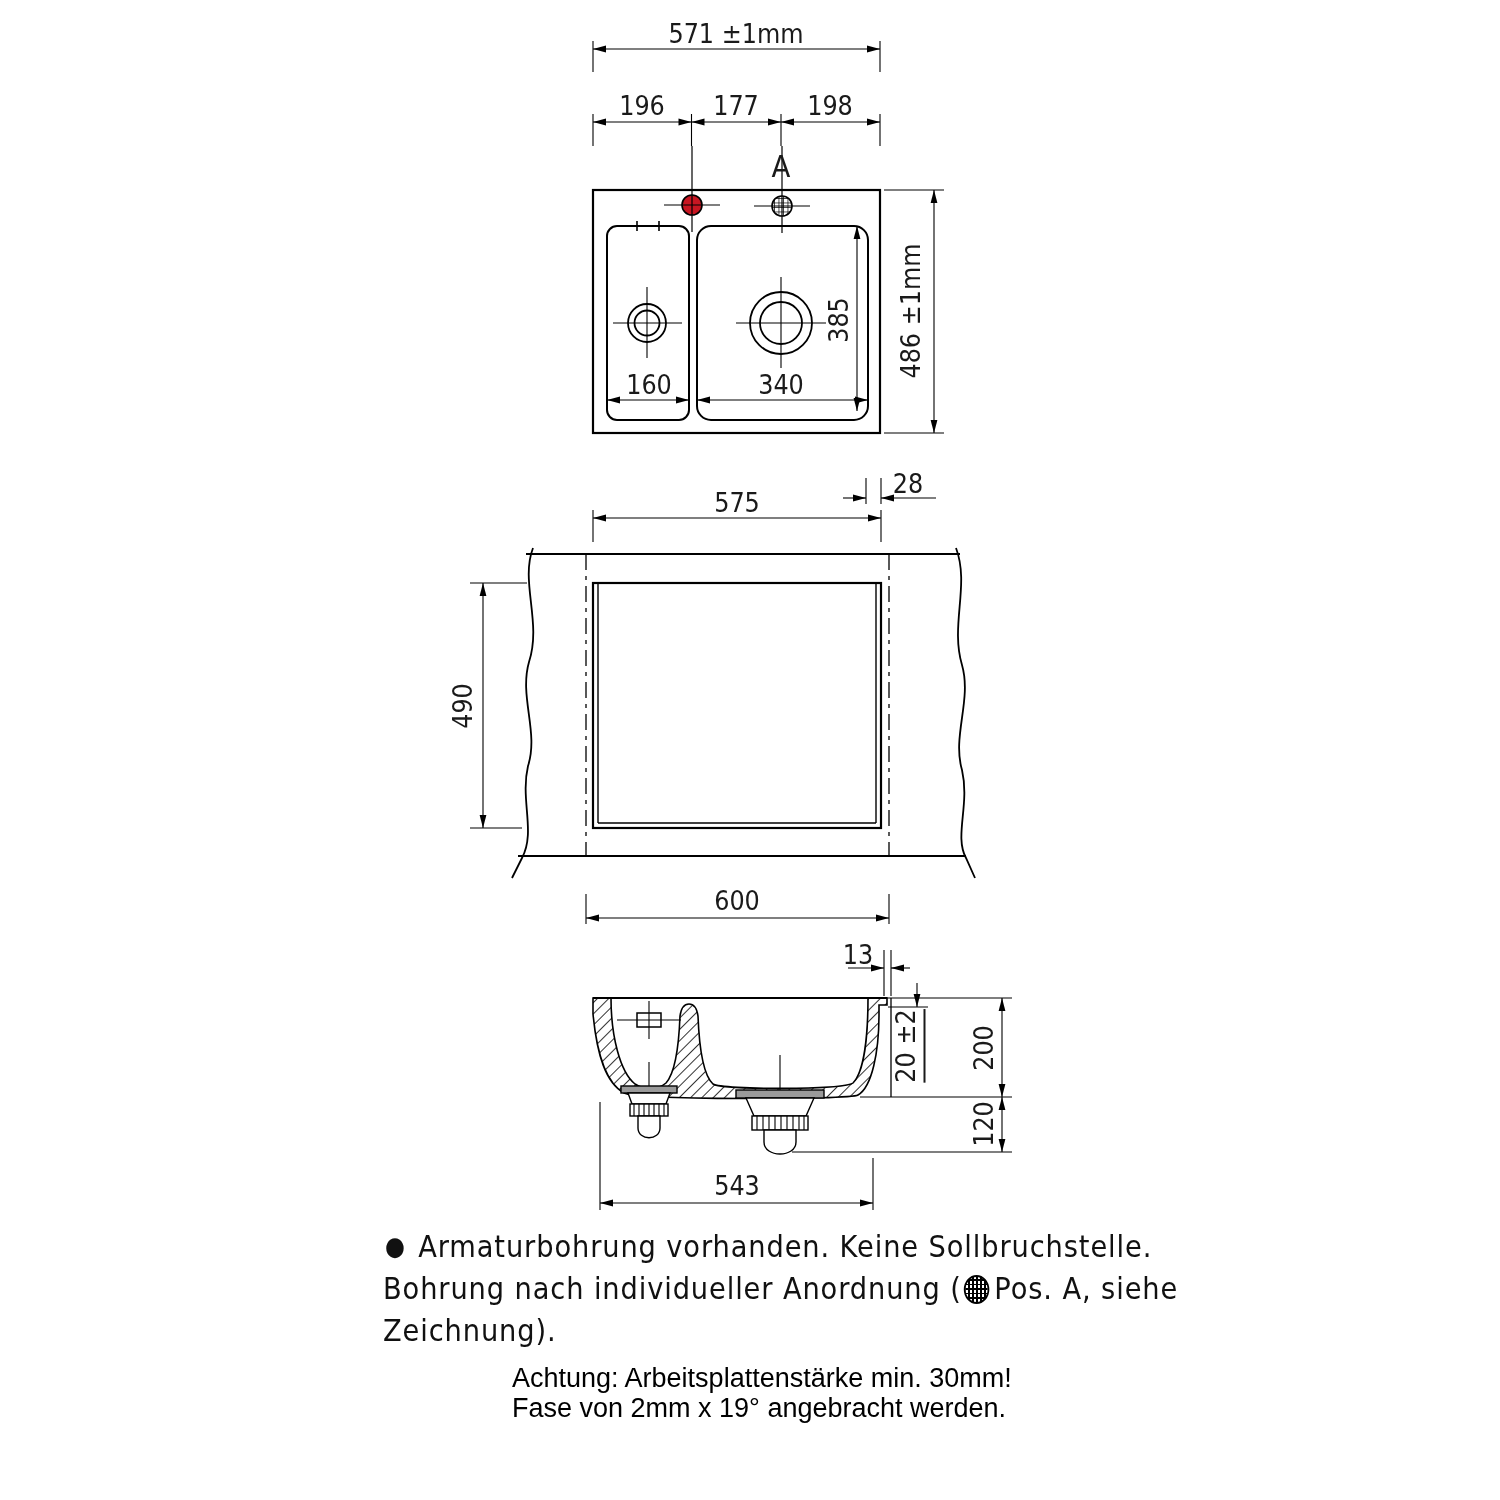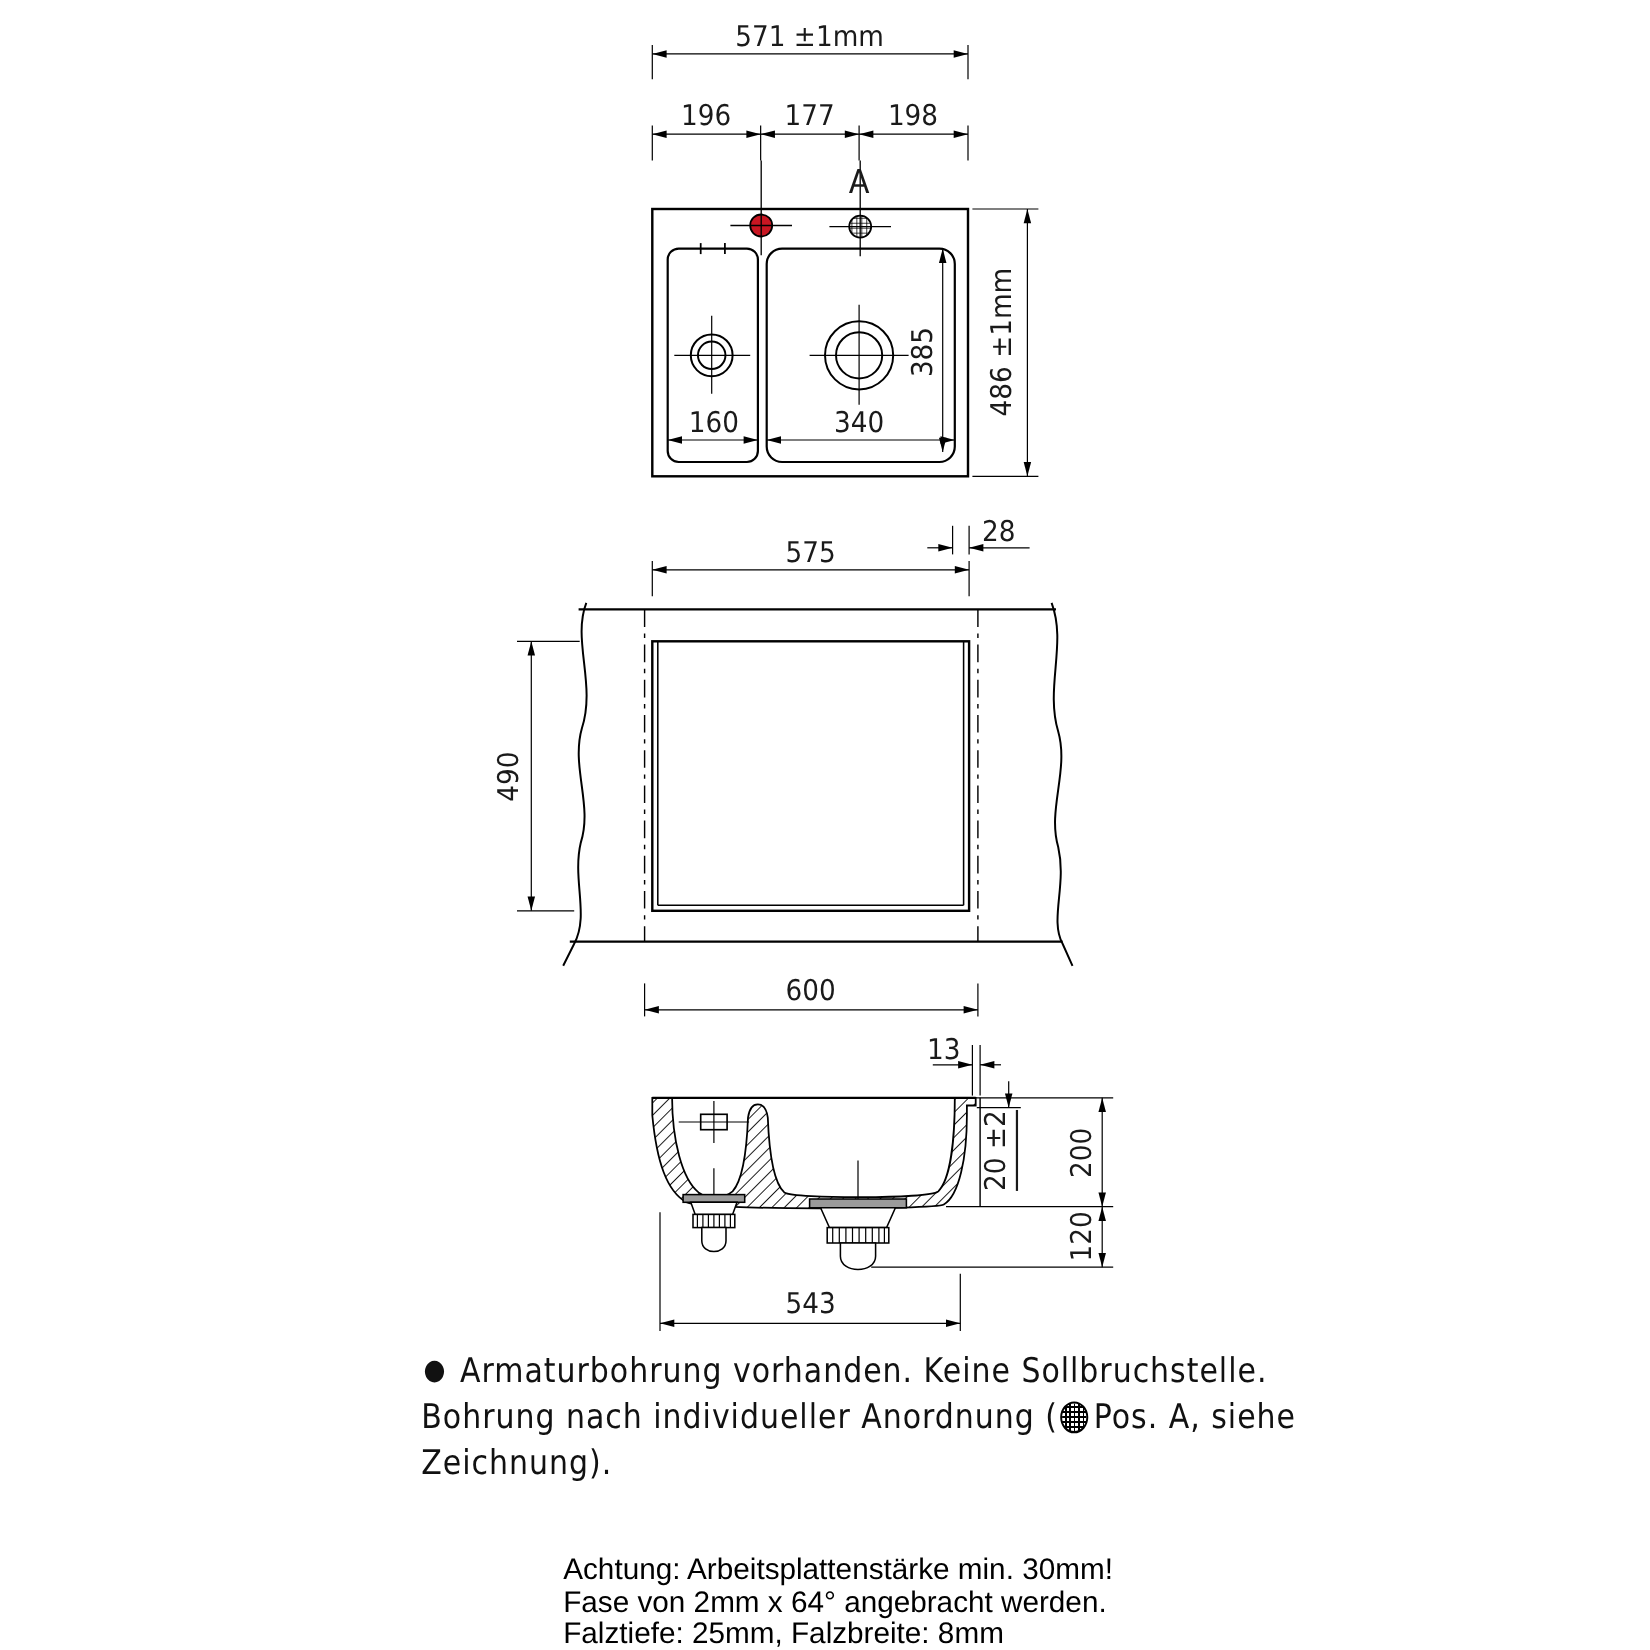--- a/index.html
+++ b/index.html
@@ -7,21 +7,21 @@
           font-family:"DejaVu Sans",sans-serif;color:#141414;padding-left:27px;}
   svg{position:absolute;left:0;top:0;}
   .lbl{position:absolute;white-space:nowrap;font-size:26px;color:#1a1a1a;
        transform:translate(-50%,-50%) scaleX(0.92);}
   .lbl.v{transform:translate(-50%,-50%) rotate(-90deg) scaleX(0.92);}
   .lbl.big{font-size:30px;}
   .lbl.ul{border-bottom:2px solid #1a1a1a;padding-bottom:3px;}
   .cad{position:absolute;font-size:31px;letter-spacing:1px;color:#111;
        transform-origin:0 50%;transform:scaleX(0.88);white-space:nowrap;}
   .warn{position:absolute;font-family:"Liberation Sans","DejaVu Sans",sans-serif;
-        font-size:27px;line-height:29.5px;color:#000;white-space:nowrap;margin-top:48px;}
+        font-size:27px;line-height:29.5px;color:#000;white-space:nowrap;}
   .bullet{display:inline-block;font-size:26px;margin-right:14px;transform:translateY(-2px);}
   .hatchdot{display:inline-block;width:25px;height:25px;border:2.5px solid #000;border-radius:50%;
         vertical-align:-5px;margin:0 6px 0 2px;
         background:repeating-linear-gradient(0deg,transparent 0 3px,#000 3px 4.6px),
                    repeating-linear-gradient(90deg,transparent 0 3px,#000 3px 4.6px);}
 </style>
 </head>
 <body>
 
 <div id="canvas">
@@ -237,17 +237,16 @@
   </div>
   <div class="cad" style="left:383px;top:1270px;">
     <span>Bohrung nach individueller Anordnung (</span><span class="hatchdot"></span><span>Pos. A, siehe</span>
   </div>
   <div class="cad" style="left:383px;top:1312px;">
     <span>Zeichnung).</span>
   </div>
 
   <div class="warn" style="left:512px;top:1364px;">
     <div>Achtung: Arbeitsplattenstärke min. 30mm!</div>
-    <div>Fase von 2mm x 64° angebracht werden.</div>
-    <div>Falztiefe: 25mm, Falzbreite: 8mm</div>
+    <div>Fase von 2mm x 19° angebracht werden.</div>
   </div>
 
 </div>
 
 </body></html>

